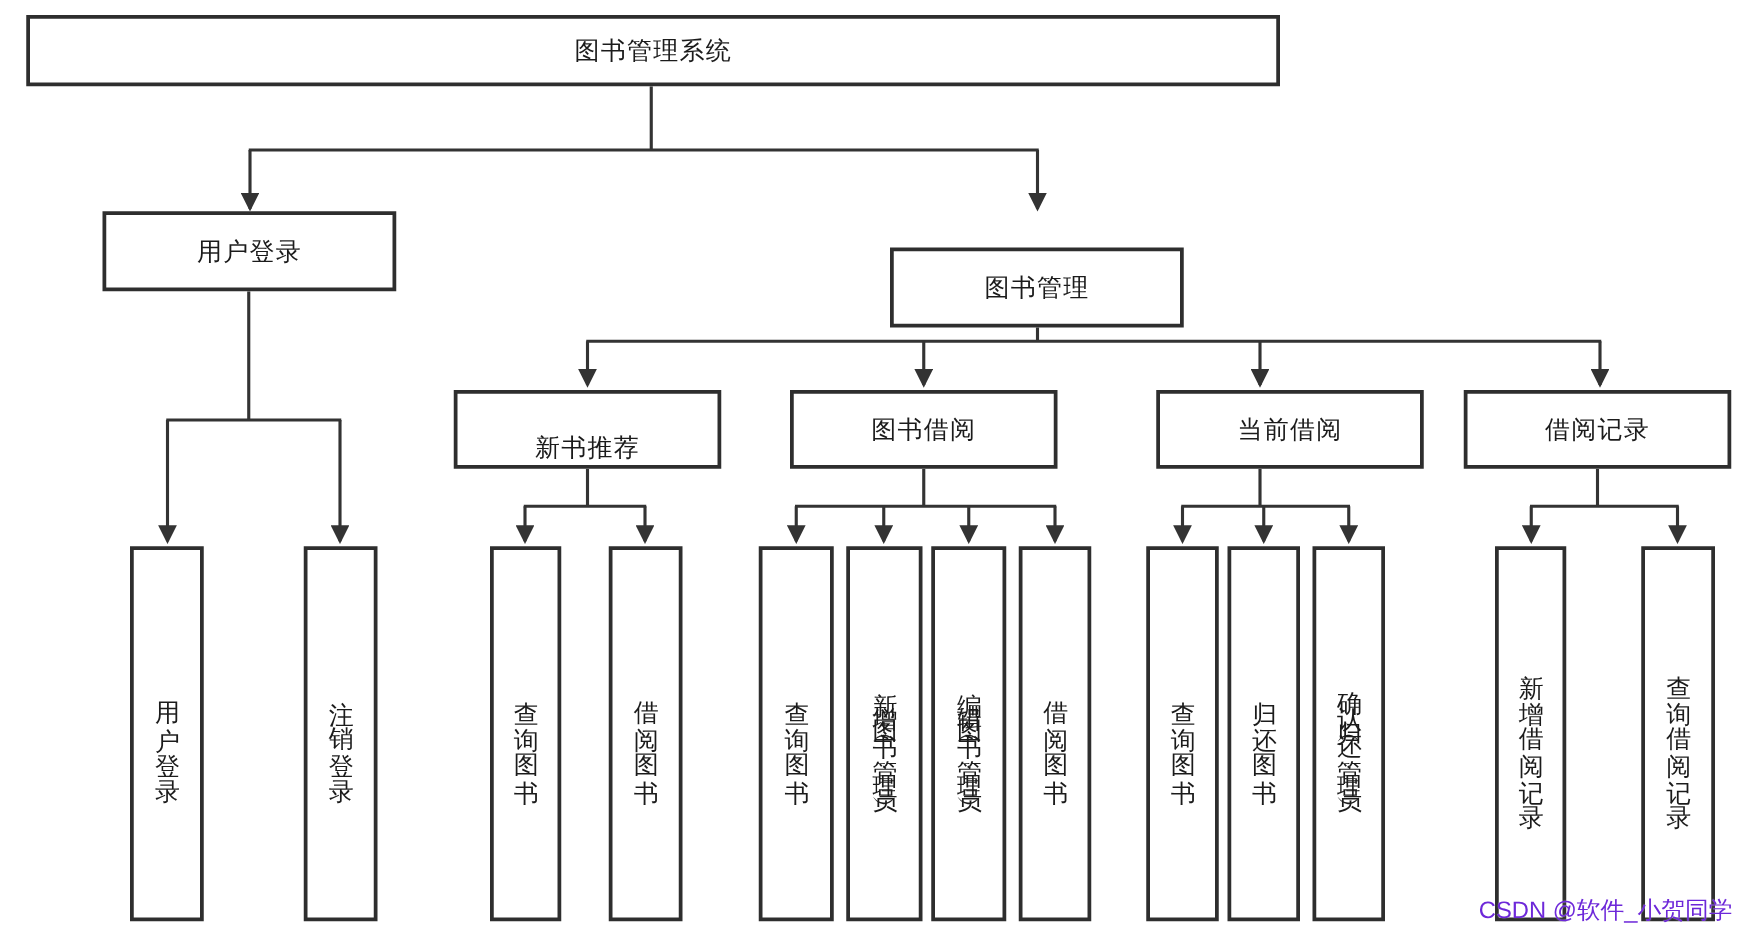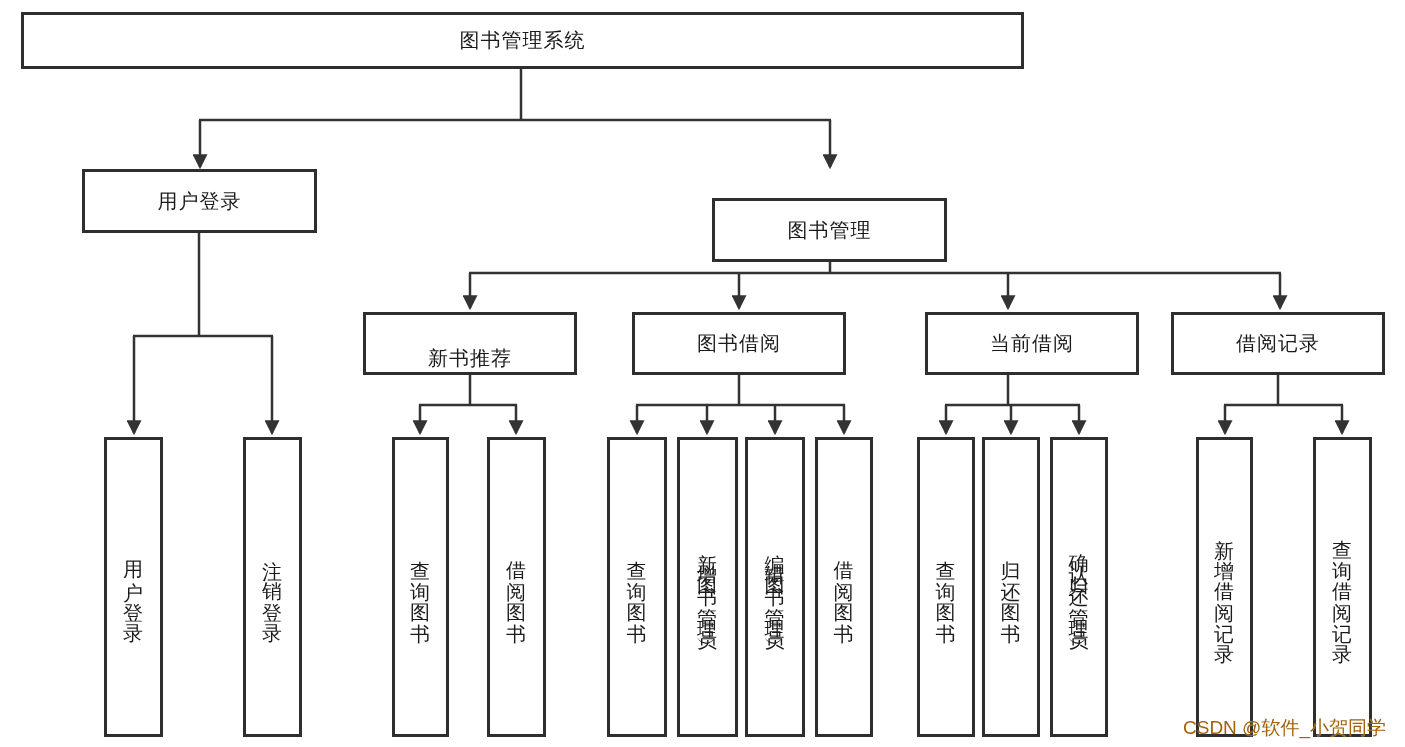--- a/index.html
+++ b/index.html
@@ -30,21 +30,21 @@
   .l-g3c0 { left:607px;  width:60px; }
   .l-g3c1 { left:677px;  width:61px; }
   .l-g3c2 { left:745px;  width:60px; }
   .l-g3c3 { left:815px;  width:58px; }
   .l-g4c0 { left:917px;  width:58px; }
   .l-g4c1 { left:982px;  width:58px; }
   .l-g4c2 { left:1050px; width:58px; }
   .l-g5c0 { left:1196px; width:57px; }
   .l-g5c1 { left:1313px; width:59px; }
   .watermark { position:absolute; left:1183px; top:715px; z-index:5;
-               font-size:19px; color:#a16207; white-space:nowrap;
+               font-size:19px; color:#6d28d9; white-space:nowrap;
                text-shadow:0 0 1px rgba(255,255,255,0.6); }
 </style>
 </head>
 <body>
 
 <div class="stage">
 
   <svg class="wires" width="1405" height="747" viewBox="0 0 1405 747">
     <defs>
       <marker id="ah" viewBox="0 0 10 10" refX="8.5" refY="5" markerWidth="15" markerHeight="15" orient="auto" markerUnits="userSpaceOnUse">

